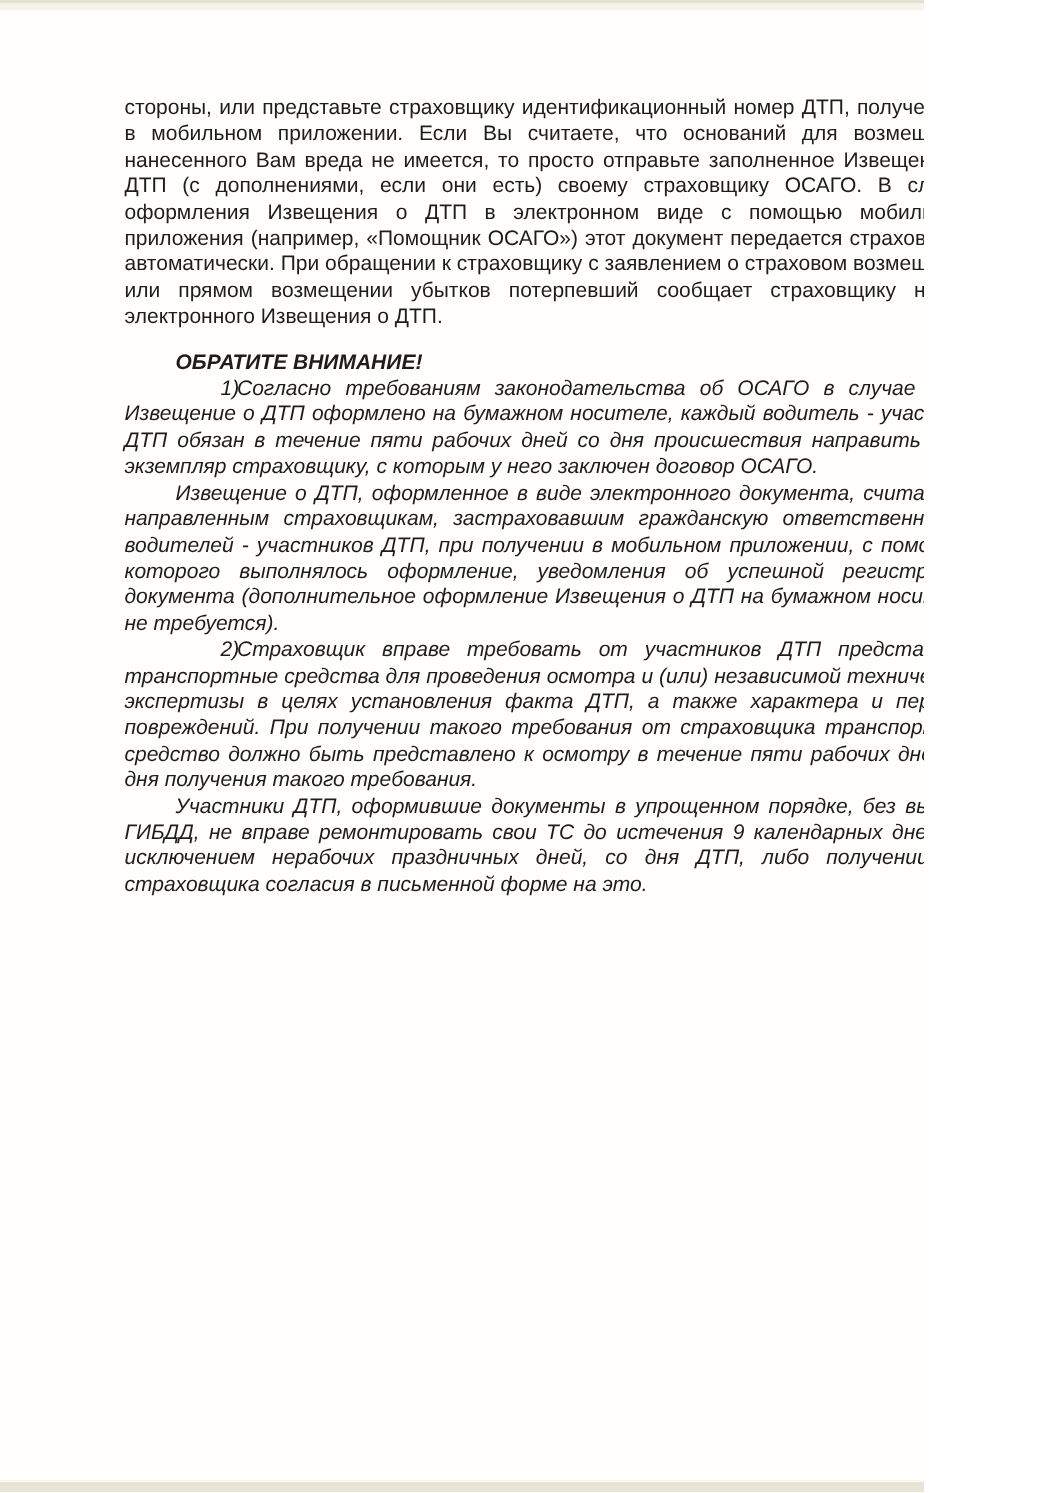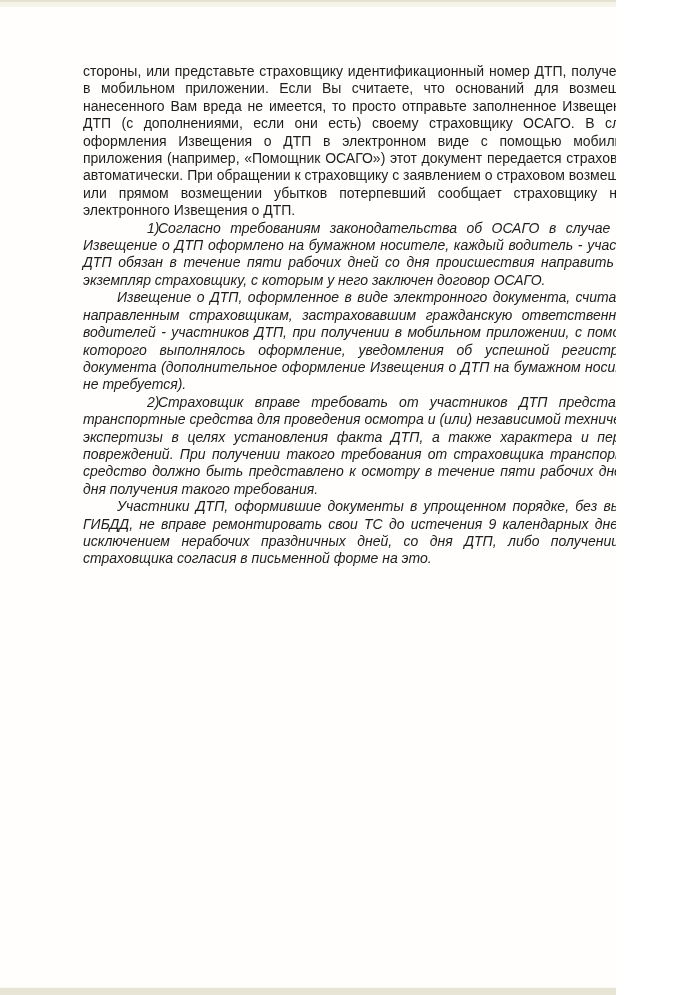--- a/index.html
+++ b/index.html
@@ -80,20 +80,21 @@
 </style>
 </head>
 <body>
 
 <div class="page" style="--text-color: #1d1d1b; --page-bg: #fffefc; --edge-top: #f5f4e9; --edge-line: #e4e1d2; --edge-bottom: #e8e5d6;">
   <div class="edge-top"></div>
 
   <div class="content">
     <p>стороны, или представьте страховщику идентификационный номер ДТП, полученный в мобильном приложении. Если Вы считаете, что оснований для возмещения нанесенного Вам вреда не имеется, то просто отправьте заполненное Извещение о ДТП (с дополнениями, если они есть) своему страховщику ОСАГО. В случае оформления Извещения о ДТП в электронном виде с помощью мобильного приложения (например, «Помощник ОСАГО») этот документ передается страховщику автоматически. При обращении к страховщику с заявлением о страховом возмещении или прямом возмещении убытков потерпевший сообщает страховщику номер электронного Извещения о ДТП.</p>
 
+    <p class="notice-heading">ОБРАТИТЕ ВНИМАНИЕ!</p>
 
     <p class="it num-item"><span class="num">1)</span><span>Согласно требованиям законодательства об ОСАГО в случае если Извещение о ДТП оформлено на бумажном носителе, каждый водитель - участник ДТП обязан в течение пяти рабочих дней со дня происшествия направить свой экземпляр страховщику, с которым у него заключен договор ОСАГО.</span></p>
 
     <p class="it indent">Извещение о ДТП, оформленное в виде электронного документа, считается направленным страховщикам, застраховавшим гражданскую ответственность водителей - участников ДТП, при получении в мобильном приложении, с помощью которого выполнялось оформление, уведомления об успешной регистрации документа (дополнительное оформление Извещения о ДТП на бумажном носителе не требуется).</p>
 
     <p class="it num-item"><span class="num">2)</span><span>Страховщик вправе требовать от участников ДТП представить транспортные средства для проведения осмотра и (или) независимой технической экспертизы в целях установления факта ДТП, а также характера и перечня повреждений. При получении такого требования от страховщика транспортное средство должно быть представлено к осмотру в течение пяти рабочих дней со дня получения такого требования.</span></p>
 
     <p class="it indent">Участники ДТП, оформившие документы в упрощенном порядке, без вызова ГИБДД, не вправе ремонтировать свои ТС до истечения 9 календарных дней, за исключением нерабочих праздничных дней, со дня ДТП, либо получении от страховщика согласия в письменной форме на это.</p>
   </div>
 

